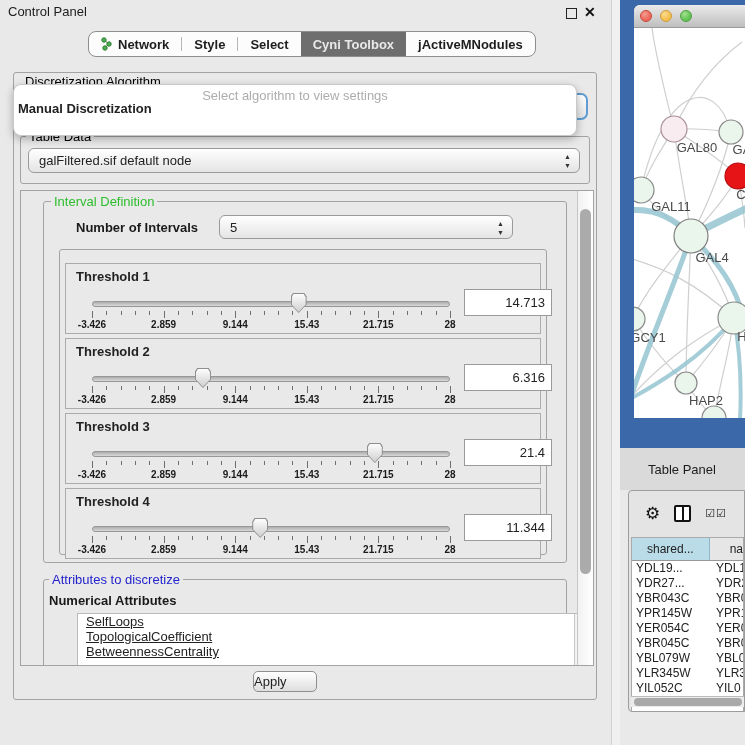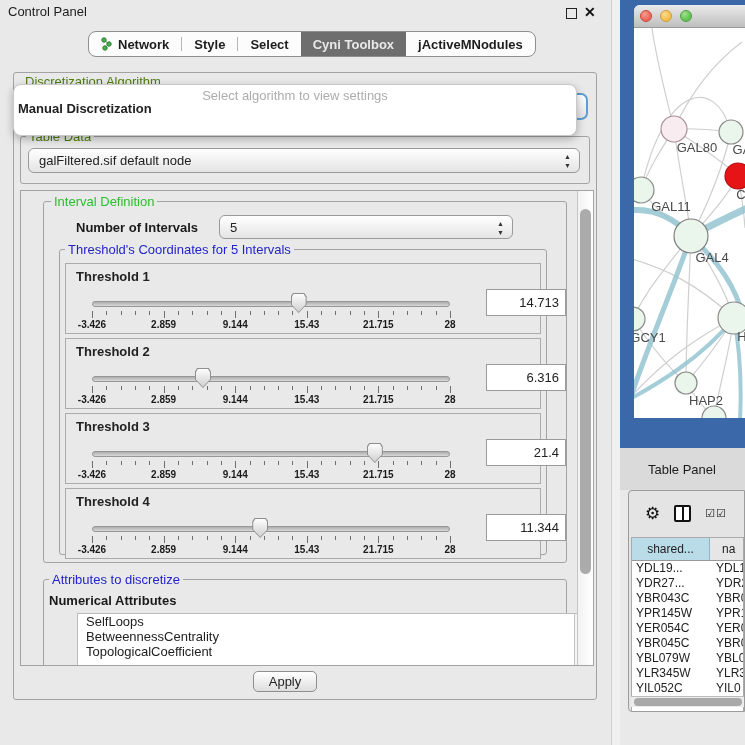--- a/index.html
+++ b/index.html
@@ -20,21 +20,21 @@
   #bottom-tabs { left:143px; top:704px; height:22px; }
   .seg { display:flex; align-items:center; gap:5px; padding:0 12px; font-weight:bold;
          color:#1d1d1d; cursor:pointer; white-space:nowrap; position:relative; }
   .seg.sel { background:#6E6E6E; color:#E9E9E9;justify-content:flex-end; }
   .seg-sep { width:1px; background:#B9B9B9; margin:5px 0; }
 
   .groupbox { position:absolute; border:1px solid #A3A3A3; border-radius:3px; background:#E9E9E9; }
   .group-title { position:absolute; background:#E9E9E9; padding:0 3px; font-size:13px; z-index:3; }
   .gt-green { color:#2CBE2C; }
   .gt-blue  { color:#2323CD; }
-  .gt-gray  { color:#4d7c0f; }
+  .gt-gray  { color:#000000; }
 
   .combo { position:absolute; height:25px; border:1px solid #9A9A9A; border-radius:6px;
            background:linear-gradient(#FFFFFF,#E4E4E4); display:flex; align-items:center;
            padding:0 22px 0 10px; cursor:pointer; }
   .combo .spin { position:absolute; right:8px; top:3px; display:flex; flex-direction:column;
                  line-height:9px; font-size:7px; color:#333; }
 
   
   #algo-combo { left:24px; top:93px; width:564px; height:27px; border:2px solid #5E9CD3;
                 border-radius:7px; background:linear-gradient(#FFF,#E4E4E4); z-index:8; }
@@ -64,31 +64,31 @@
   .th-thumb { position:absolute; top:29px; width:16px; height:20px; z-index:2; cursor:grab;
               clip-path:polygon(14% 0,86% 0,100% 18%,100% 58%,50% 100%,0 58%,0 18%);
               background:#8F8F8F; }
   .th-thumb::after { content:""; position:absolute; inset:1px;
               clip-path:polygon(14% 0,86% 0,100% 18%,100% 58%,50% 100%,0 58%,0 18%);
               background:linear-gradient(#FDFDFD,#CFCFCF); }
   .th-ticks { position:absolute; left:26px; top:47px; width:358px; height:8px; }
   .th-ticks i { position:absolute; width:1px; background:#6E6E6E; top:0; }
   .th-labels { position:absolute; left:26px; top:55px; width:358px; height:12px; }
   .th-labels span { position:absolute; transform:translateX(-50%); font-size:10px; font-weight:bold; color:#1a1a1a; white-space:nowrap; }
-  .th-value { position:absolute; left:420px; top:25px; width:80px; height:27px; background:#FFF;
+  .th-value { position:absolute; left:398px; top:25px; width:88px; height:27px; background:#FFF;
               border:1px solid #9A9A9A; text-align:right; padding:5px 6px 0 0; font-size:13px; }
 
   
   #attr-list { position:absolute; left:56px; top:612px; width:514px; height:70px; background:#FFF;
                border:1px solid #BBB; overflow:hidden; }
-  #attr-list .item { padding-left:8px; height:15px; line-height:15px; cursor:pointer; }
+  #attr-list .item { padding-left:8px; height:15px; line-height:15px; cursor:pointer;text-decoration:underline; }
   #attr-list .vscroll .thumb { top:3px; height:30px; }
 
   .push-btn { position:absolute; border:1px solid #8E8E8E; border-radius:5px;
-              background:linear-gradient(#FFFFFF,#DEDEDE); text-align:center; cursor:pointer; }
+              background:linear-gradient(#FFFFFF,#DEDEDE); cursor:pointer; }
   #apply-btn { left:253px; top:671px; width:64px; height:21px; line-height:19px; }
 
   
   #splitter { position:absolute; left:611px; top:0; width:9px; height:745px; background:#F0F0F0; border-left:1px solid #D2D2D2; }
   #net-frame { position:absolute; left:620px; top:0; width:125px; height:448px; background:#3B68A9; }
   #net-window { position:absolute; left:14px; top:5px; width:111px; height:413px;
                 border-radius:6px 0 0 0; overflow:hidden; background:#FFF; }
   #net-titlebar { height:23px; background:linear-gradient(#EAEAEA,#BFBFBF); border-bottom:1px solid #9a9a9a;
                   display:flex; align-items:center; padding-left:6px; gap:8px; }
   .tl { width:12px; height:12px; border-radius:50%; cursor:pointer; }
@@ -105,21 +105,21 @@
   #tw-toolbar { position:absolute; left:0; top:0; width:100%; height:44px; display:flex; align-items:center; gap:14px; padding-left:16px; }
   .gear-ic { font-size:17px; color:#111; cursor:pointer; line-height:17px; }
   .split-ic { width:17px; height:17px; border:2px solid #111; border-radius:2px; position:relative; cursor:pointer; background:#FFF; }
   .split-ic::after { content:""; position:absolute; left:50%; top:0; bottom:0; width:2px; background:#111; transform:translateX(-1px); }
   .checks-ic { font-size:11px; letter-spacing:1px; color:#111; cursor:pointer; }
 
   #tw-table { position:absolute; left:2px; top:46px; width:113px; height:188px; background:#FFF;
               border:1px solid #AAA; overflow:hidden; font-size:12px; }
   .tw-head { display:flex; height:23px; border-bottom:1px solid #999; }
   .tw-head .c1 { width:78px; background:#B9DCE8; border-right:1px solid #8FB6C6; text-align:center; line-height:22px; }
-  .tw-head .c2 { flex:1; background:#E6E6E6; padding-left:12px; line-height:22px; }
+  .tw-head .c2 { flex:1; background:#E6E6E6; padding-left:20px; line-height:22px; }
   .tw-row { display:flex; height:15px; line-height:15px; background:#FFF; cursor:default; }
   .tw-row .c1 { width:78px; padding-left:4px; border-right:1px solid transparent; white-space:nowrap; overflow:hidden; }
   .tw-row .c2 { flex:1; padding-left:6px; white-space:nowrap; overflow:hidden; }
   #tw-hscroll { position:absolute; left:2px; top:205px; width:113px; height:11px; background:#ECECEC; border-top:1px solid #BDBDBD; }
   #tw-hscroll .thumb { position:absolute; left:3px; top:1px; height:8px; width:108px; border-radius:4px; background:#A9A9A9; }
 </style>
 </head>
 <body>
 
 <div id="root">
@@ -183,21 +183,20 @@
     <div class="bold-label" style="position:absolute; left:55px; top:29px;">Number of Intervals</div>
     <div class="combo" style="left:198px; top:24px; width:294px; height:24px;">
       <span>5</span>
       <span class="spin">
         <span>▲</span>
           <span>▼</span>
       </span>
     </div>
 
     <div class="groupbox" style="left:38px; top:58px; width:488px; height:306px;"></div>
-    <div class="group-title gt-blue" style="left:44px; top:51px;">Threshold's Coordinates for 5 Intervals</div>
 
     <div id="thresholds">
         <div class="th-panel" style="top: 72px;">
           <div class="th-title">Threshold 1</div>
           <div class="th-track"></div>
           <div class="th-thumb" style="left: 224.637px;"></div>
           <div class="th-ticks">
             <i style="left: 0%; height: 7px;"></i>
             <i style="left: 4%; height: 4px;"></i>
             <i style="left: 8%; height: 4px;"></i>
@@ -361,22 +360,22 @@
           </div>
           <div class="th-value">11.344</div>
         </div>
       </div>
 
     <div class="groupbox" style="left:22px; top:388px; width:524px; height:100px;"></div>
     <div class="group-title gt-blue" style="left:28px; top:381px;">Attributes to discretize</div>
     <div class="bold-label" style="position:absolute; left:28px; top:402px;">Numerical Attributes</div>
     <div id="attr-list" style="top:422px;">
       <div class="item">SelfLoops</div>
+        <div class="item">TopologicalCoefficient</div>
         <div class="item">BetweennessCentrality</div>
-        <div class="item">TopologicalCoefficient</div>
         <div class="vscroll">
           <div class="thumb"></div>
         </div>
     </div>
 
     <div class="vscroll">
       <div class="thumb" style="top:18px; height:365px;"></div>
     </div>
   </div>
 

